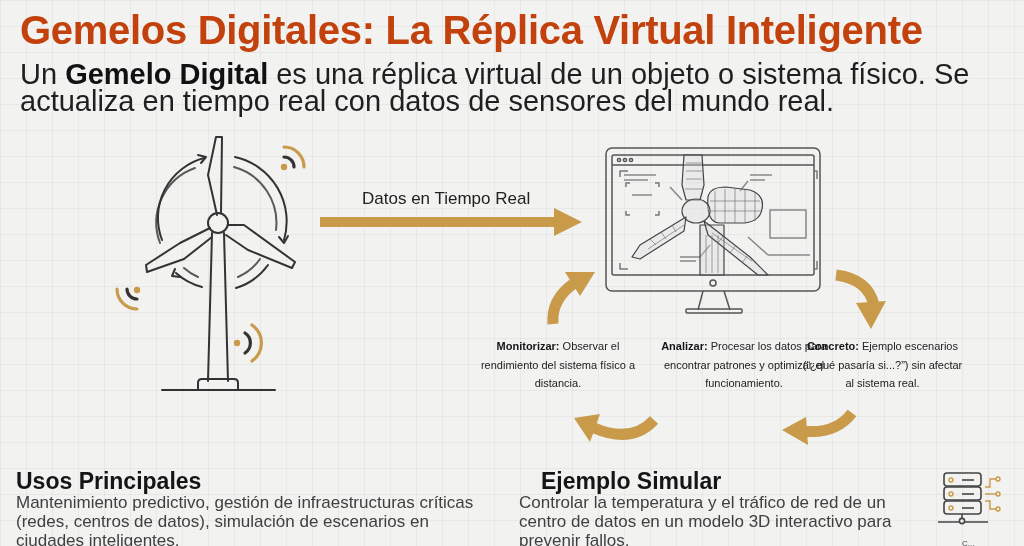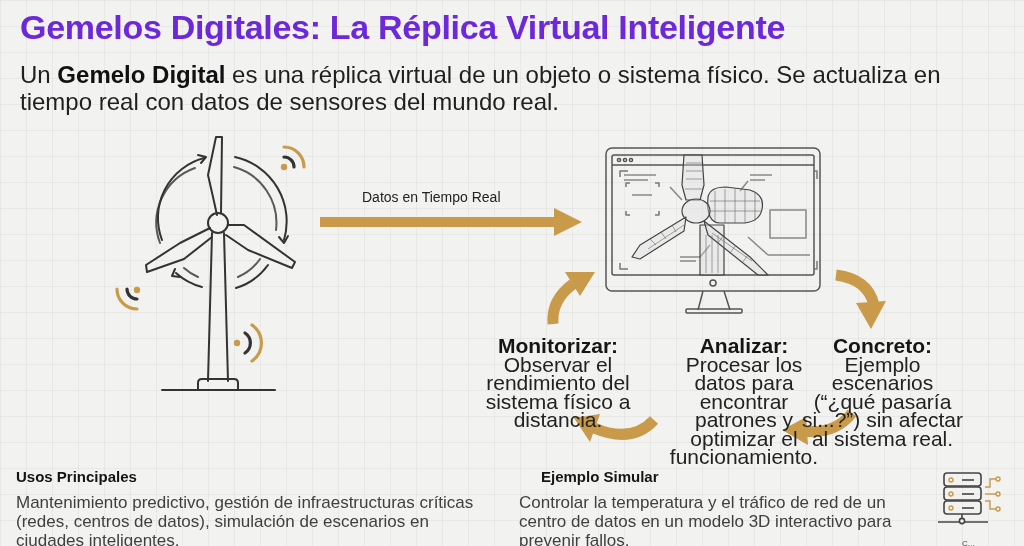--- a/index.html
+++ b/index.html
@@ -8,34 +8,34 @@
     background-color:#f2f2f1;
     background-image:
       linear-gradient(to right, rgba(0,0,0,0.045) 1px, transparent 1px),
       linear-gradient(to bottom, rgba(0,0,0,0.045) 1px, transparent 1px);
     background-size:26px 26px;
     font-family:"Liberation Sans", "DejaVu Sans", sans-serif;
     color:#1f1f1f;
   }
   .abs { position:absolute; }
   .title {
-    left:20px; top:8px; font-size:34px; font-weight:700; color:#6d28d9;
+    left:20px; top:8px; font-size:40px; font-weight:700; color:#c2410c;
     letter-spacing:-0.3px; white-space:nowrap;
   }
   .intro {
-    left:20px; top:61px; width:960px; font-size:24px; line-height:27px; color:#1f1f1f;
+    left:20px; top:61px; width:960px; font-size:29px; line-height:27px; color:#1f1f1f;
   }
   .intro b { font-weight:700; color:#111; }
-  .arrow-label { left:362px; top:189px; font-size:14px; color:#222; white-space:nowrap; }
-  .step { font-size:21px; line-height:18.5px; text-align:center; color:#222; }
+  .arrow-label { left:362px; top:189px; font-size:17px; color:#222; white-space:nowrap; }
+  .step { font-size:11px; line-height:18.5px; text-align:center; color:#222; }
   .step b { font-weight:700; color:#151515; }
   .step-monitor { left:478px; top:337px; width:160px; }
   .step-analyze { left:659px; top:337px; width:170px; }
   .step-simulate { left:800px; top:337px; width:165px; }
-  .sec-title { font-size:15px; font-weight:700; color:#151515; white-space:nowrap; }
+  .sec-title { font-size:23px; font-weight:700; color:#151515; white-space:nowrap; }
   .sec-body { font-size:17px; line-height:19px; color:#404040; }
   .uses-title { left:16px; top:468px; }
   .uses-body { left:16px; top:493px; width:480px; }
   .ex-title { left:541px; top:468px; }
   .ex-body { left:519px; top:493px; width:390px; }
   svg { position:absolute; overflow:visible; }
   .footnote { left:962px; top:539px; font-size:8px; color:#444; white-space:nowrap; }
 </style>
 </head>
 <body>

